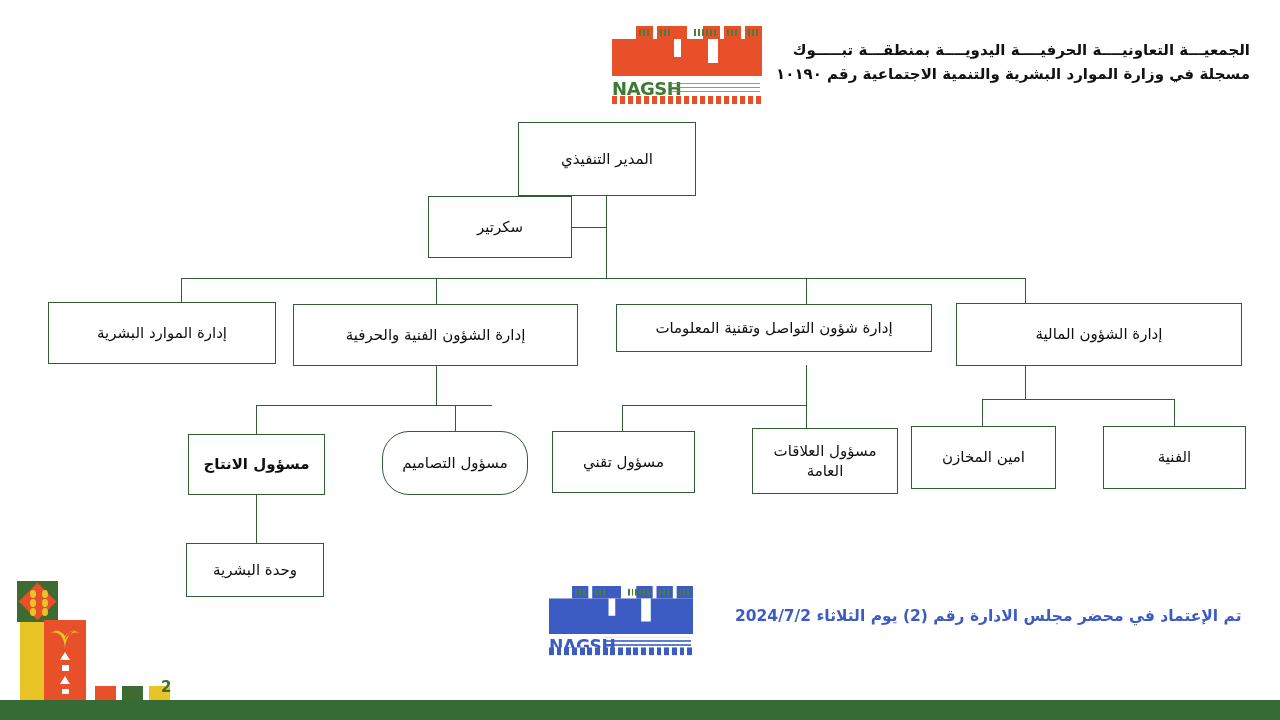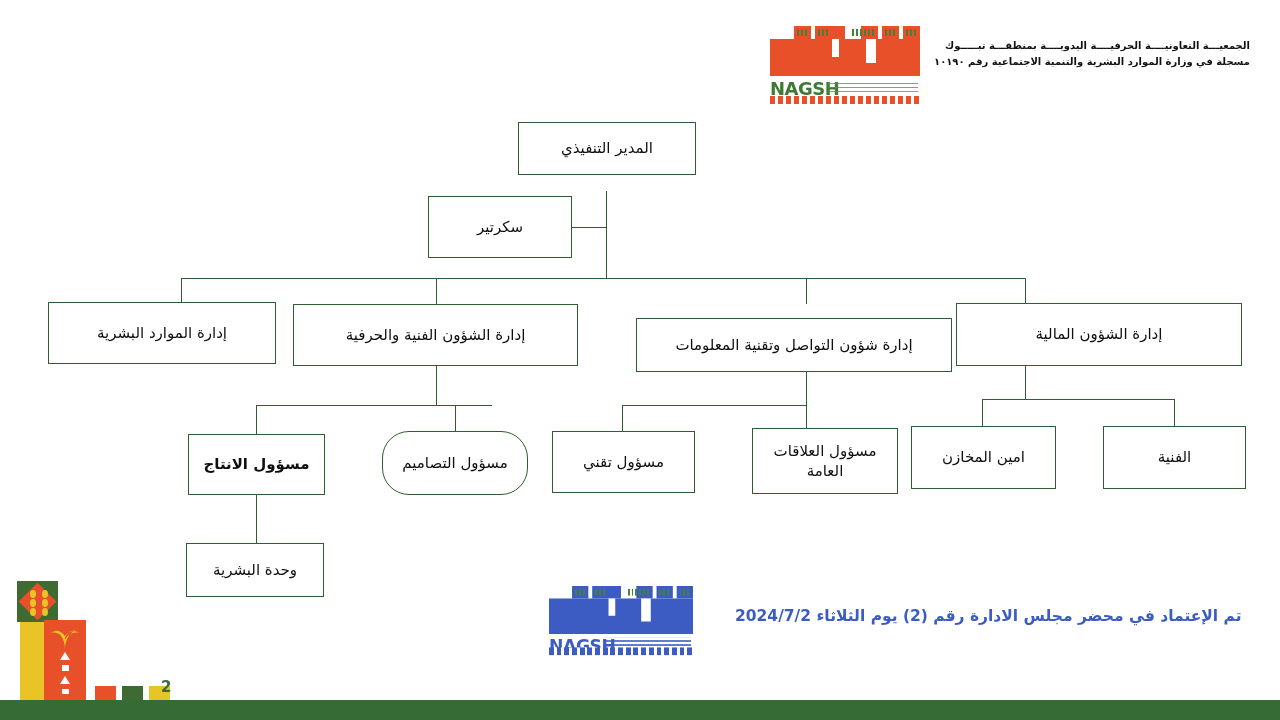--- a/index.html
+++ b/index.html
@@ -22,21 +22,21 @@
     right: 30px;
     display: flex;
     flex-direction: row;
     align-items: flex-start;
     gap: 14px;
   }
   #header-text {
     text-align: right;
     direction: rtl;
     line-height: 1.62;
-    font-size: 10px;
+    font-size: 15px;
     font-weight: bold;
     color: #111111;
     padding-top: 12px;
     white-space: nowrap;
   }
   #header-text div { letter-spacing: 0px; }
 
   
   .logo {
     position: relative;
@@ -257,37 +257,37 @@
   <div class="line v" style="left:622px; top:405px; height:26px;"></div>
   <div class="line v" style="left:806px; top:405px; height:23px;"></div>
 
   <div class="line v" style="left:1025px; top:365px; height:34px;"></div>
   <div class="line h" style="left:982px; top:399px; width:193px;"></div>
   <div class="line v" style="left:982px; top:399px; height:27px;"></div>
   <div class="line v" style="left:1174px; top:399px; height:27px;"></div>
 
   <div class="line v" style="left:256px; top:495px; height:48px;"></div>
 
-  <div class="node" style="left:518px; top:122px; width:178px; height:53px;">
+  <div class="node" style="left:518px; top:122px; width:178px; height:74px;">
     <span>المدير التنفيذي</span>
   </div>
 
   <div class="node" style="left:428px; top:196px; width:144px; height:62px;">
     <span>سكرتير</span>
   </div>
 
   <div class="node" style="left:293px; top:304px; width:285px; height:62px;">
     <span>إدارة الشؤون الفنية والحرفية</span>
   </div>
 
   <div class="node" style="left:48px; top:302px; width:228px; height:62px;">
     <span>إدارة الموارد البشرية</span>
   </div>
 
-  <div class="node" style="left:616px; top:318px; width:316px; height:54px;margin-left:20px;">
+  <div class="node" style="left:616px; top:304px; width:316px; height:48px;">
     <span>إدارة شؤون التواصل وتقنية المعلومات</span>
   </div>
 
   <div class="node" style="left:956px; top:303px; width:286px; height:63px;">
     <span>إدارة الشؤون المالية</span>
   </div>
 
   <div class="node" style="left:188px; top:434px; width:137px; height:61px;font-weight:bold;">
     <span>مسؤول الانتاج</span>
   </div>

